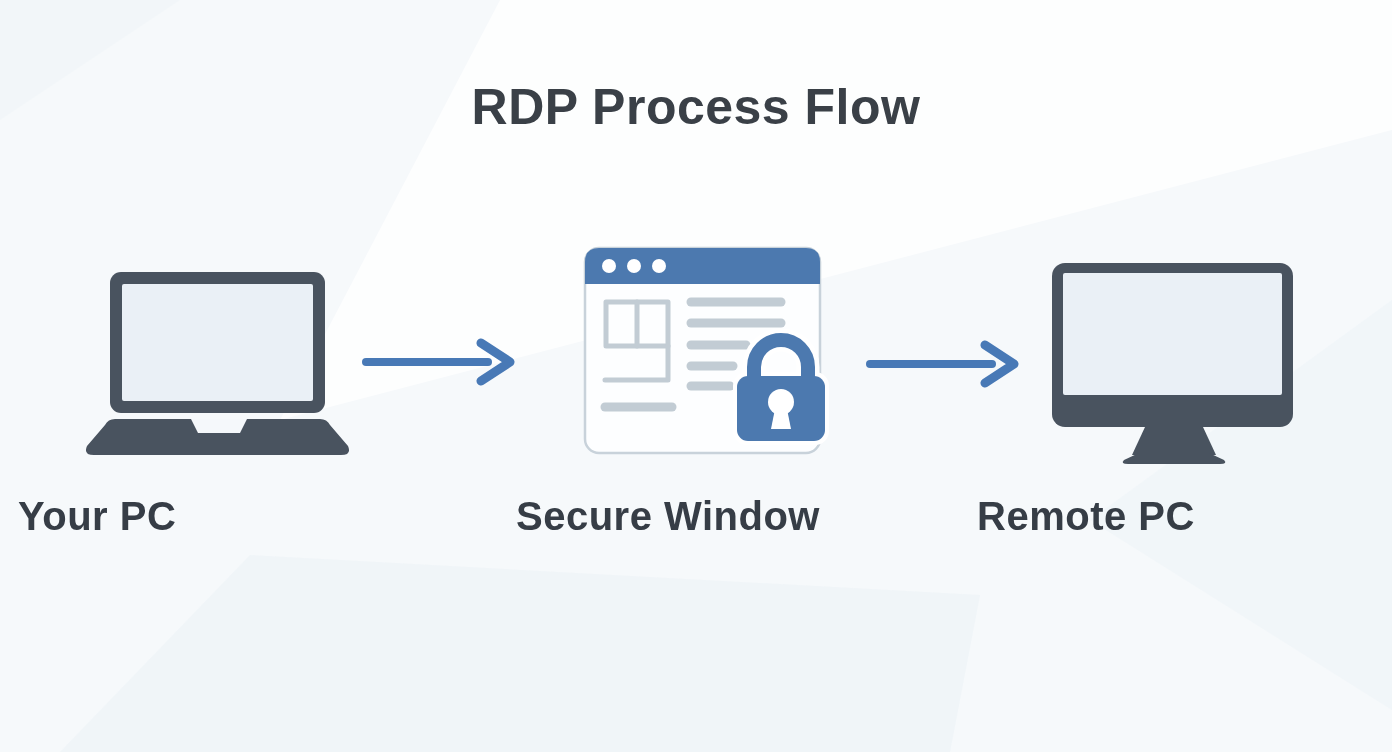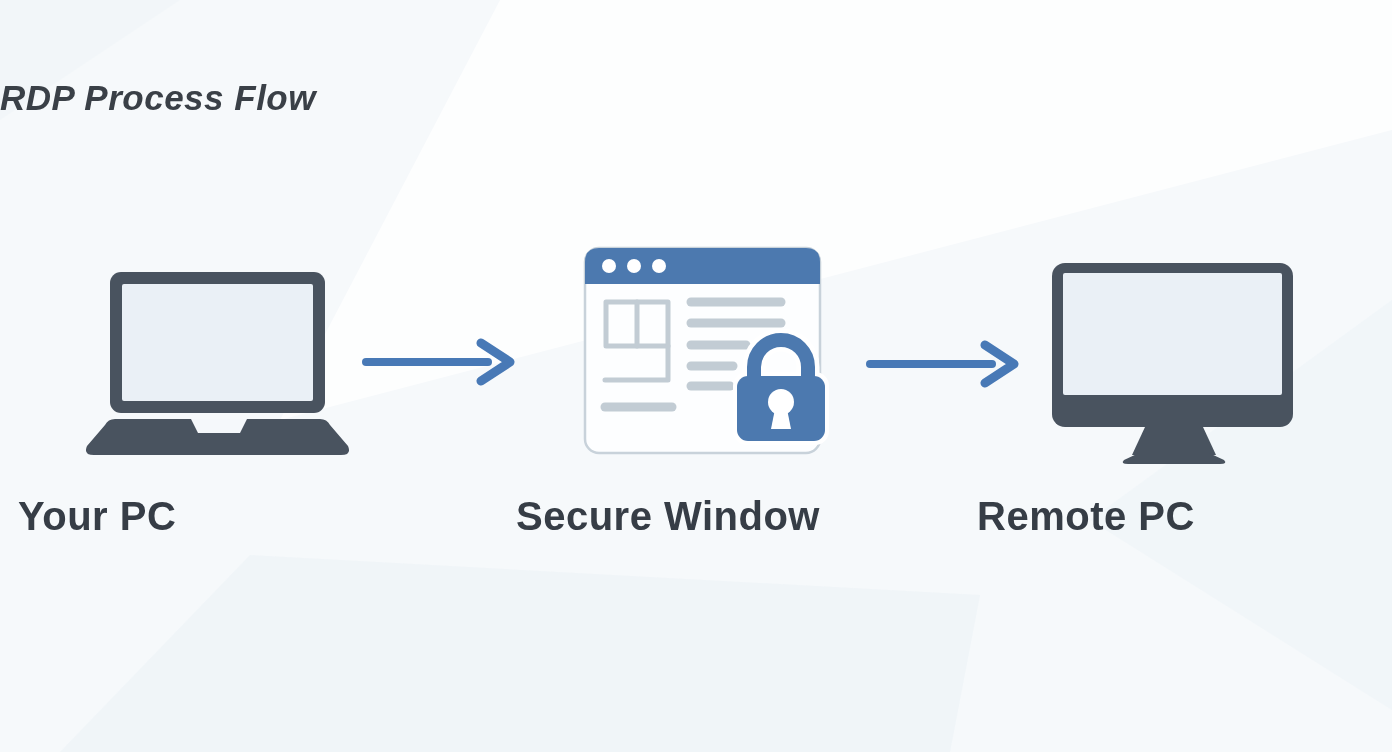--- a/index.html
+++ b/index.html
@@ -29,25 +29,25 @@
   }
   .bg-facets {
     position: absolute;
     left: 0; top: 0;
     width: 1392px; height: 752px;
   }
   .diagram-title {
     position: absolute;
     left: 0; top: 78px;
     width: 1392px;
-    font-size: 35px;
+    text-align: center;
+    font-size: 50px;
     font-weight: 600;
     letter-spacing: 0.5px;
     color: var(--title-text);
-    font-style: italic;
   }
   .node-icon { position: absolute; }
   .node-icon.laptop  { left: 75px;   top: 258px; }
   .node-icon.browser { left: 578px;  top: 240px; }
   .node-icon.monitor { left: 1042px; top: 256px; }
   .connector { position: absolute; }
   .connector.first  { left: 360px; top: 336px; }
   .connector.second { left: 864px; top: 338px; }
   .node-label {
     position: absolute;

